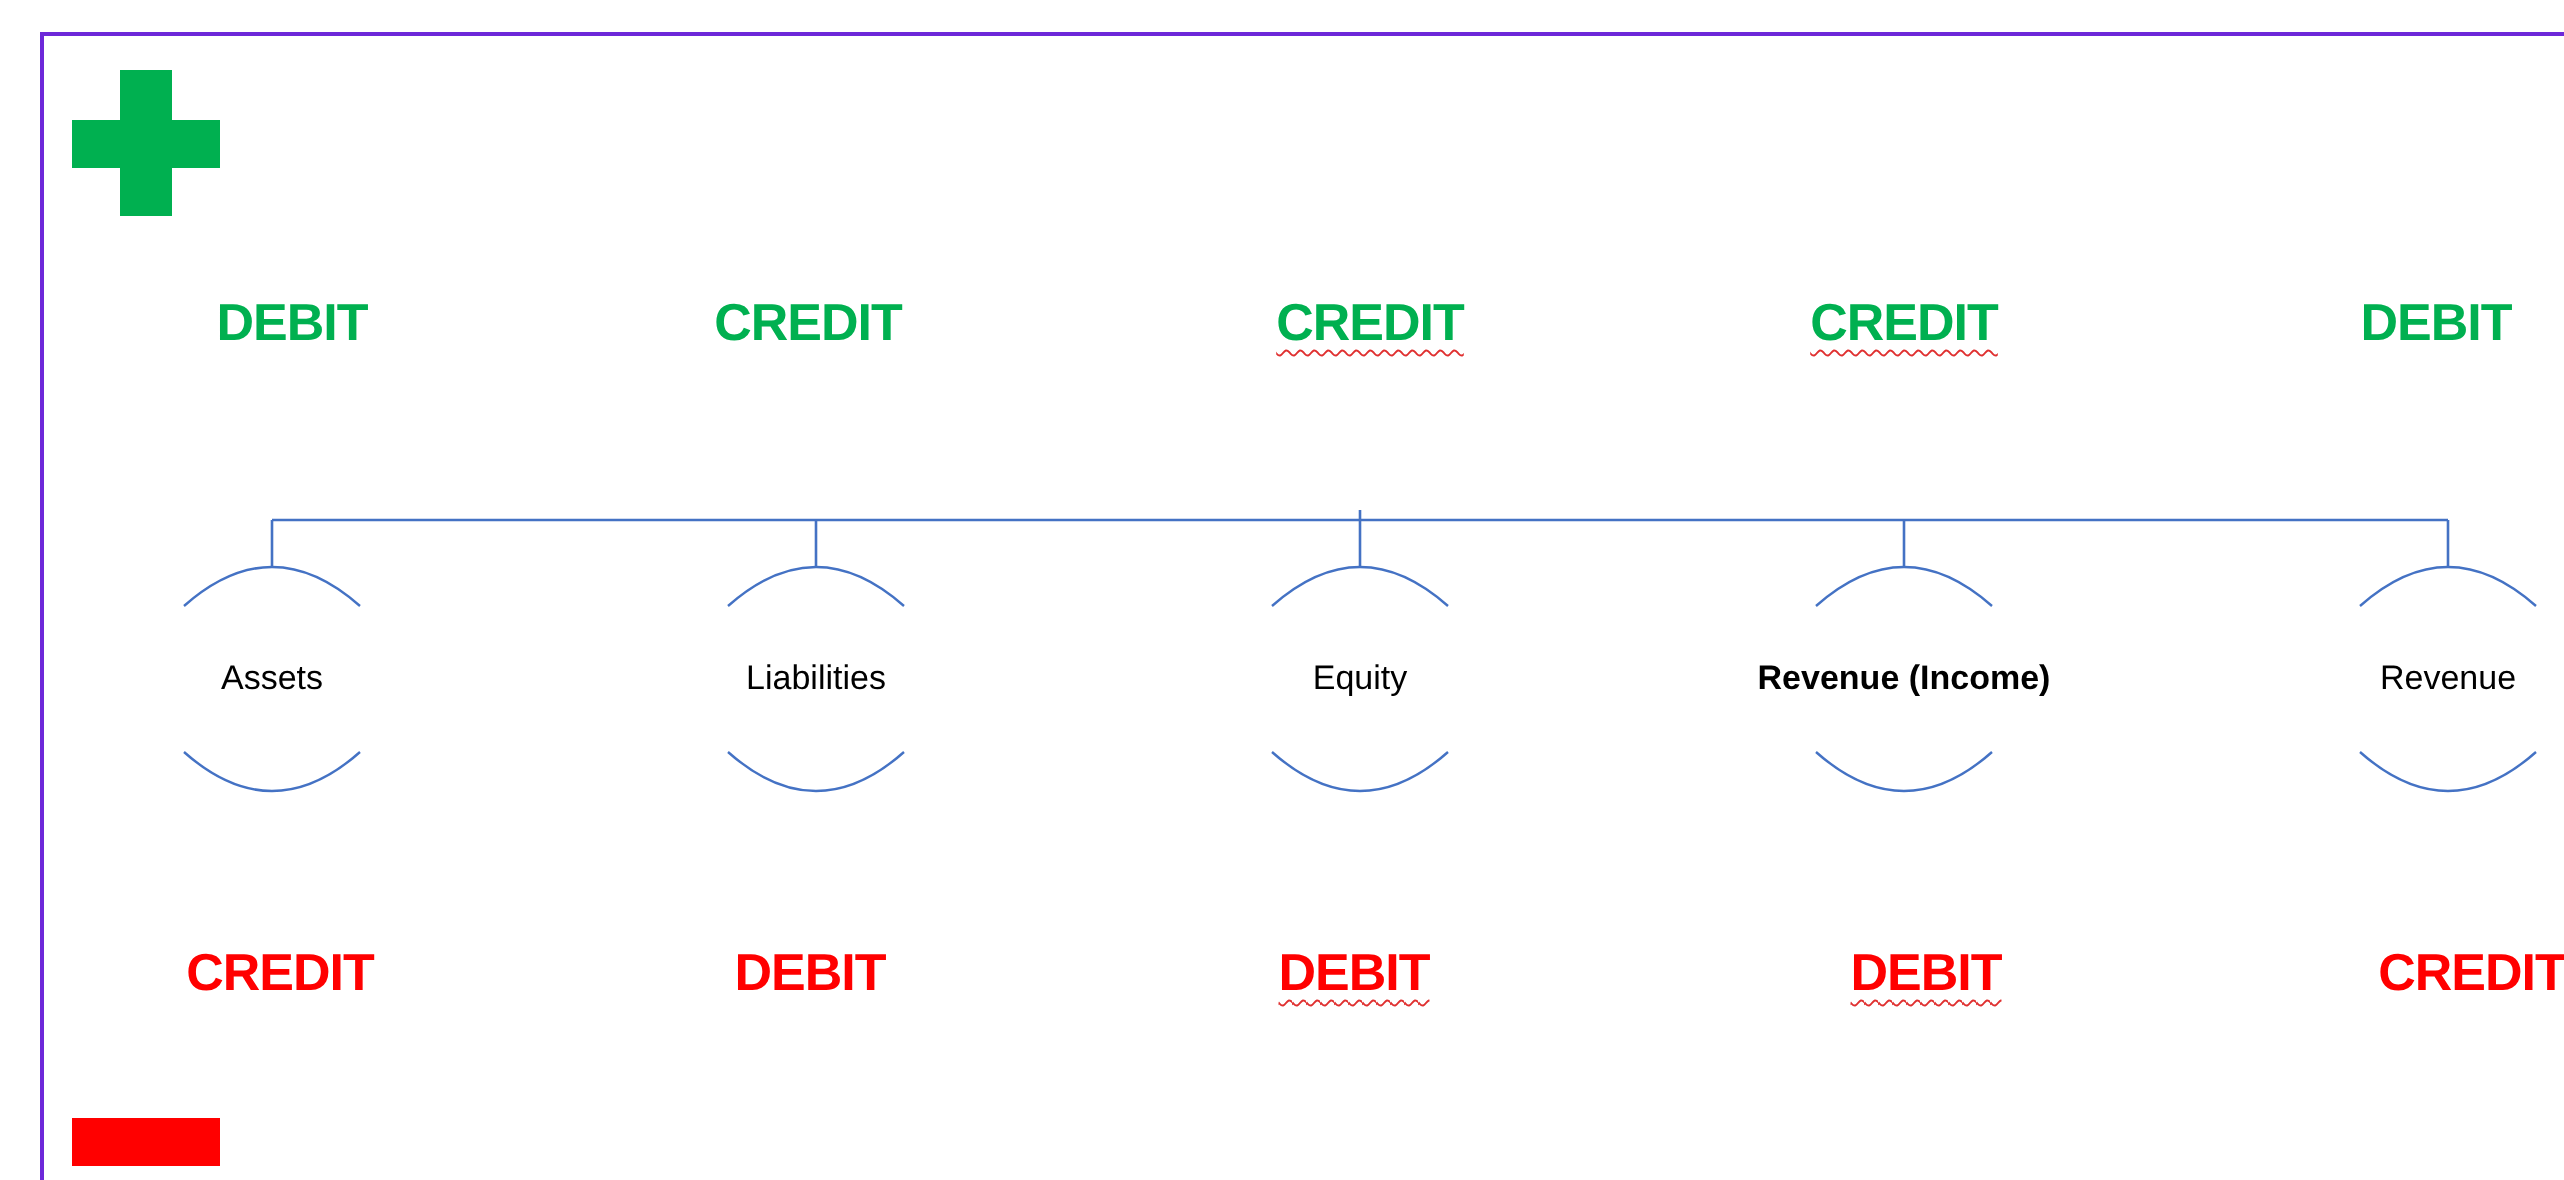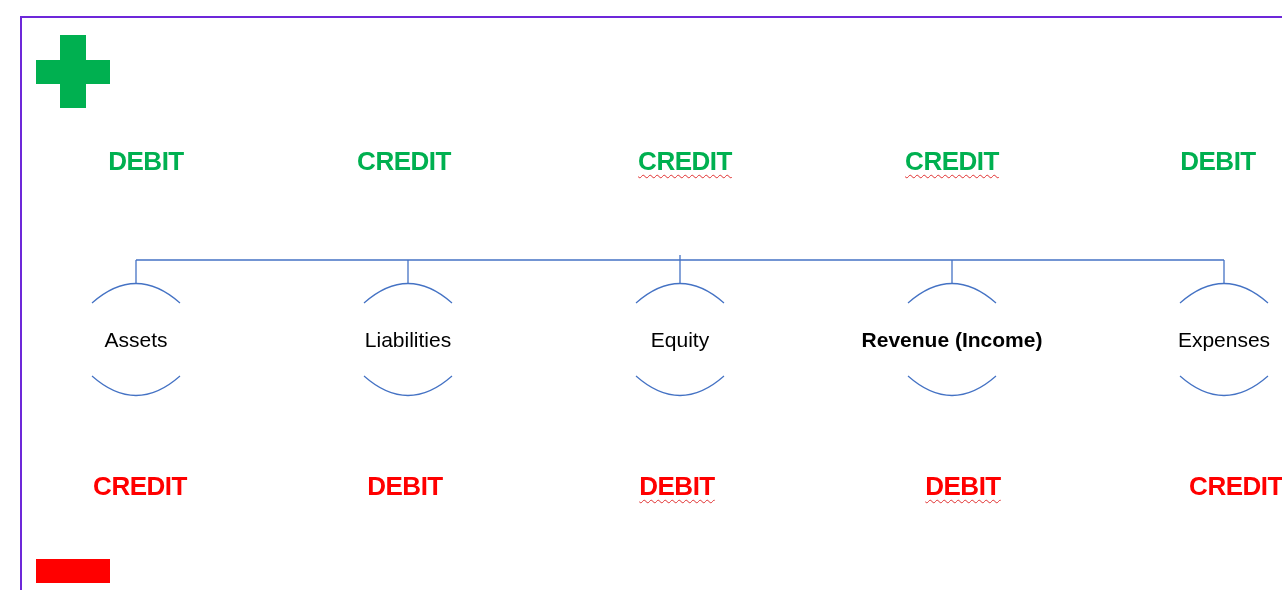--- a/index.html
+++ b/index.html
@@ -16,21 +16,21 @@
   }
   .pos { color: #00B050; }
   .neg { color: #FF0000; }
   .squiggle {
     text-decoration: underline wavy #e03030;
     text-decoration-thickness: 1px;
     text-underline-offset: 4px;
   }
   .node-label {
     position: absolute; transform: translate(-50%, -50%);
-    font-family: "Liberation Sans", sans-serif; font-size: 21px; color: #000;
+    font-family: "Liberation Sans", sans-serif; font-size: 17px; color: #000;
     white-space: nowrap; line-height: 1;
   }
   .plus-h { position: absolute; left: 14px; top: 42px; width: 74px; height: 24px; background: #00B050; }
   .plus-v { position: absolute; left: 38px; top: 17px; width: 26px; height: 73px; background: #00B050; }
   .minus { position: absolute; left: 14px; top: 541px; width: 74px; height: 24px; background: #FF0000; }
 </style>
 </head>
 <body>
 
 <div class="frame">
@@ -63,21 +63,21 @@
       <div class="lbl pos" style="left: 382px; top: 143px;">CREDIT</div>
       <div class="lbl pos squiggle" style="left: 663px; top: 143px;">CREDIT</div>
       <div class="lbl pos squiggle" style="left: 930px; top: 143px;">CREDIT</div>
       <div class="lbl pos" style="left: 1196px; top: 143px;">DEBIT</div>
     </div>
   <div id="node-row">
       <div class="node-label" style="left: 114px; top: 321px;">Assets</div>
       <div class="node-label" style="left: 386px; top: 321px;">Liabilities</div>
       <div class="node-label" style="left: 658px; top: 321px; text-align: center;">Equity</div>
       <div class="node-label" style="left: 930px; top: 321px; font-weight: bold;">Revenue (Income)</div>
-      <div class="node-label" style="left: 1202px; top: 321px;">Expenses</div>
+      <div class="node-label" style="left: 1202px; top: 321px;">Revenue</div>
     </div>
   <div id="decrease-row">
       <div class="lbl neg" style="left: 118px; top: 468px;">CREDIT</div>
       <div class="lbl neg" style="left: 383px; top: 468px;">DEBIT</div>
       <div class="lbl neg squiggle" style="left: 655px; top: 468px;">DEBIT</div>
       <div class="lbl neg squiggle" style="left: 941px; top: 468px;">DEBIT</div>
       <div class="lbl neg" style="left: 1214px; top: 468px;">CREDIT</div>
     </div>
 </div>
 

